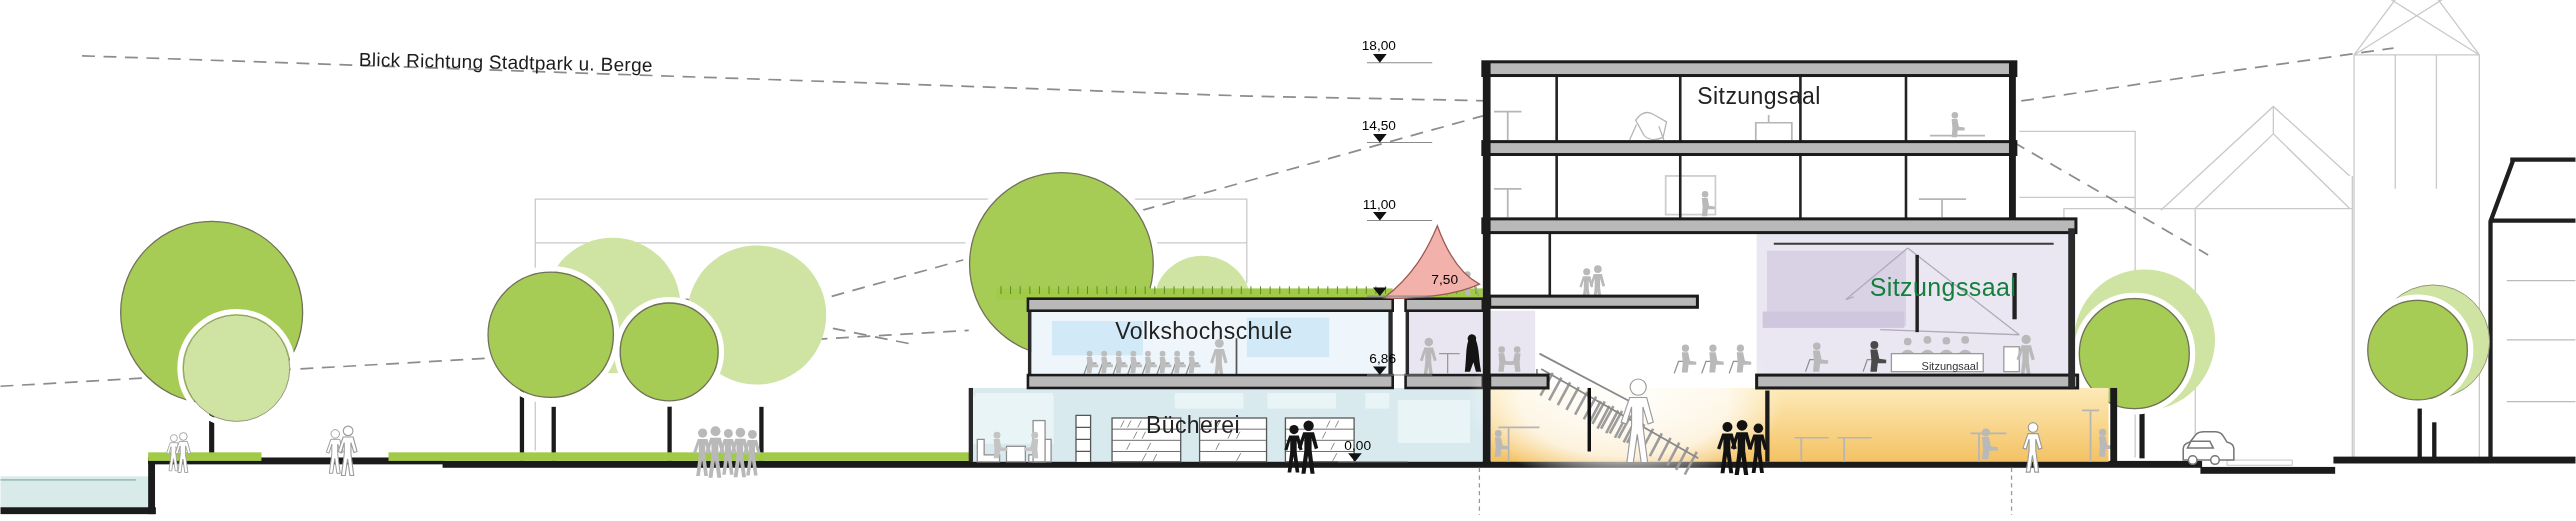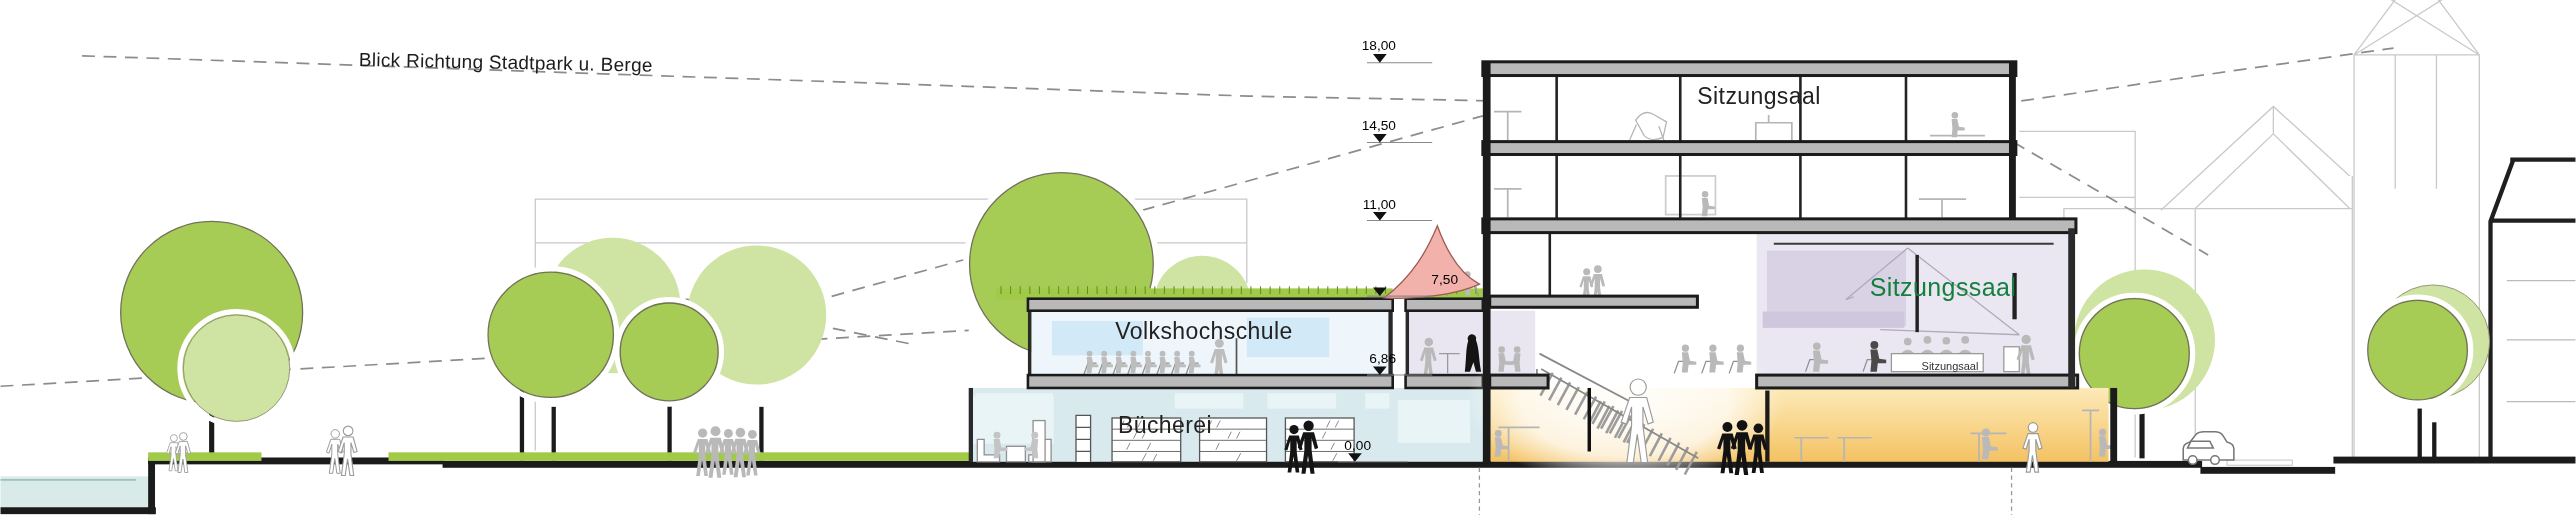--- a/index.html
+++ b/index.html
@@ -356,21 +356,21 @@
 <div class="lbl view-label" style="left:359px;top:50px;">Blick Richtung Stadtpark u. Berge</div>
 
 <div class="lbl center room-label" style="left:1759px;top:85px;">Sitzungsaal</div>
 
 <div class="lbl center big-label" style="left:1943px;top:275px;">Sitzungssaal</div>
 
 <div class="lbl tiny-label" style="left:1944px;top:361px;">Sitzungsaal</div>
 
 <div class="lbl center room-label" style="left:1204px;top:320px;">Volkshochschule</div>
 
-<div class="lbl center room-label" style="left:1165px;top:414px;">Bücherei</div>
+<div class="lbl center room-label" style="left:1193px;top:414px;">Bücherei</div>
 
 <div class="elev" style="left:1334px;top:38px;">18,00</div>
 <div class="elev" style="left:1334px;top:118px;">14,50</div>
 <div class="elev" style="left:1334px;top:197px;">11,00</div>
 <div class="elev" style="left:1396px;top:272px;">7,50</div>
 <div class="elev" style="left:1334px;top:351px;">6,86</div>
 <div class="elev" style="left:1309px;top:438px;">0,00</div>
 
 </div>
 

